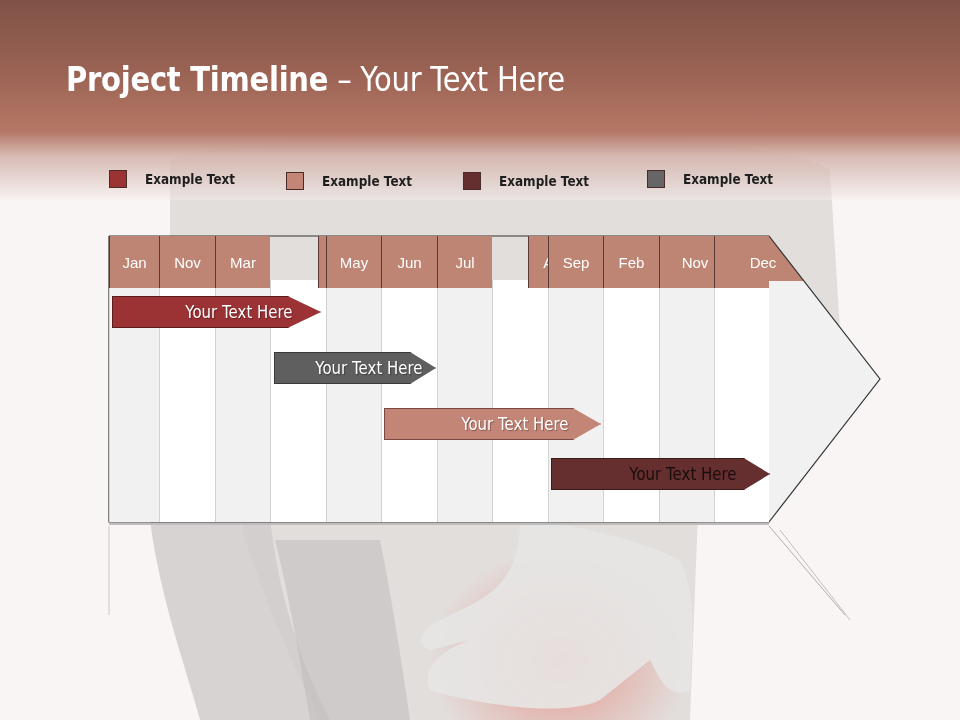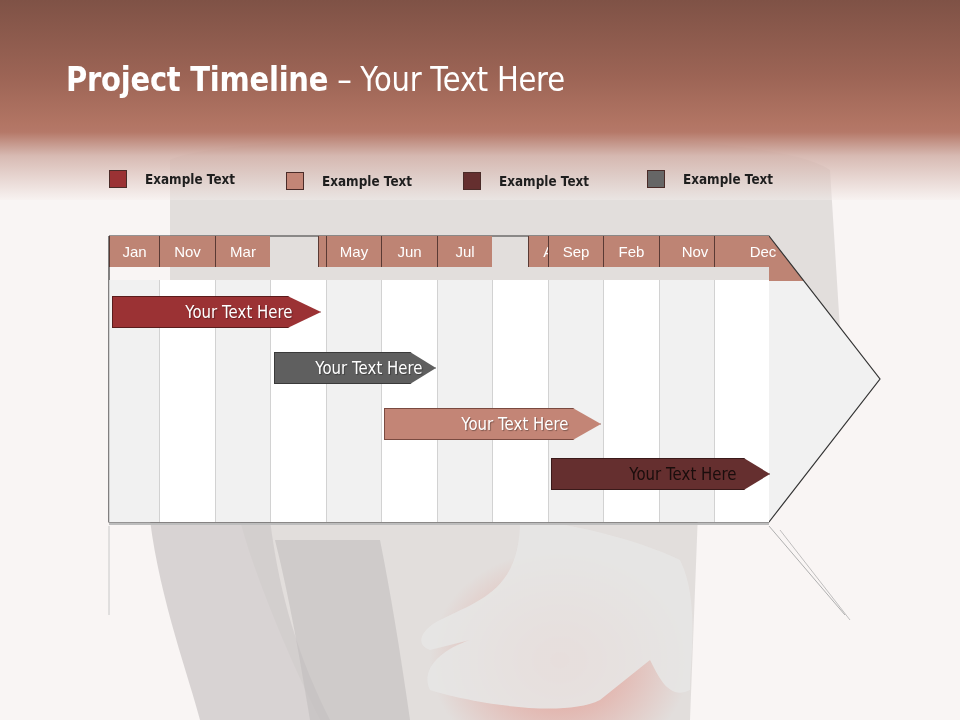--- a/index.html
+++ b/index.html
@@ -24,21 +24,21 @@
   .title b { font-weight:bold; }
   .title span.rest { font-weight:normal; }
 
   .legend { position:absolute; top:170px; left:0; width:960px; height:24px; }
   .legend-item { position:absolute; display:flex; align-items:center; }
   .legend-swatch { width:18px; height:18px; box-sizing:border-box; border:1px solid #4a2b28; margin-right:18px; }
   .legend-label { font-size:14px; font-weight:bold; color:#1e1e1e; white-space:nowrap; font-family:"DejaVu Sans", sans-serif; transform:scaleX(0.86); transform-origin:left center; }
 
   .timeline { position:absolute; left:0; top:0; width:960px; height:720px; }
   .month-header {
-    position:absolute; top:236px; height:31px; background:#be8474;
+    position:absolute; top:236px; height:52px; background:#be8474;
     border-left:1px solid #5a3a34; box-sizing:border-box;
     color:#fff; font-size:15px; display:flex; align-items:center; justify-content:center;
   }
   .col {
     position:absolute; top:280px; height:242px; box-sizing:border-box;
     border-left:1px solid #d2d2d2;
   }
   .col.shade { background:#f1f1f1; }
   .col.white { background:#ffffff; }
 

